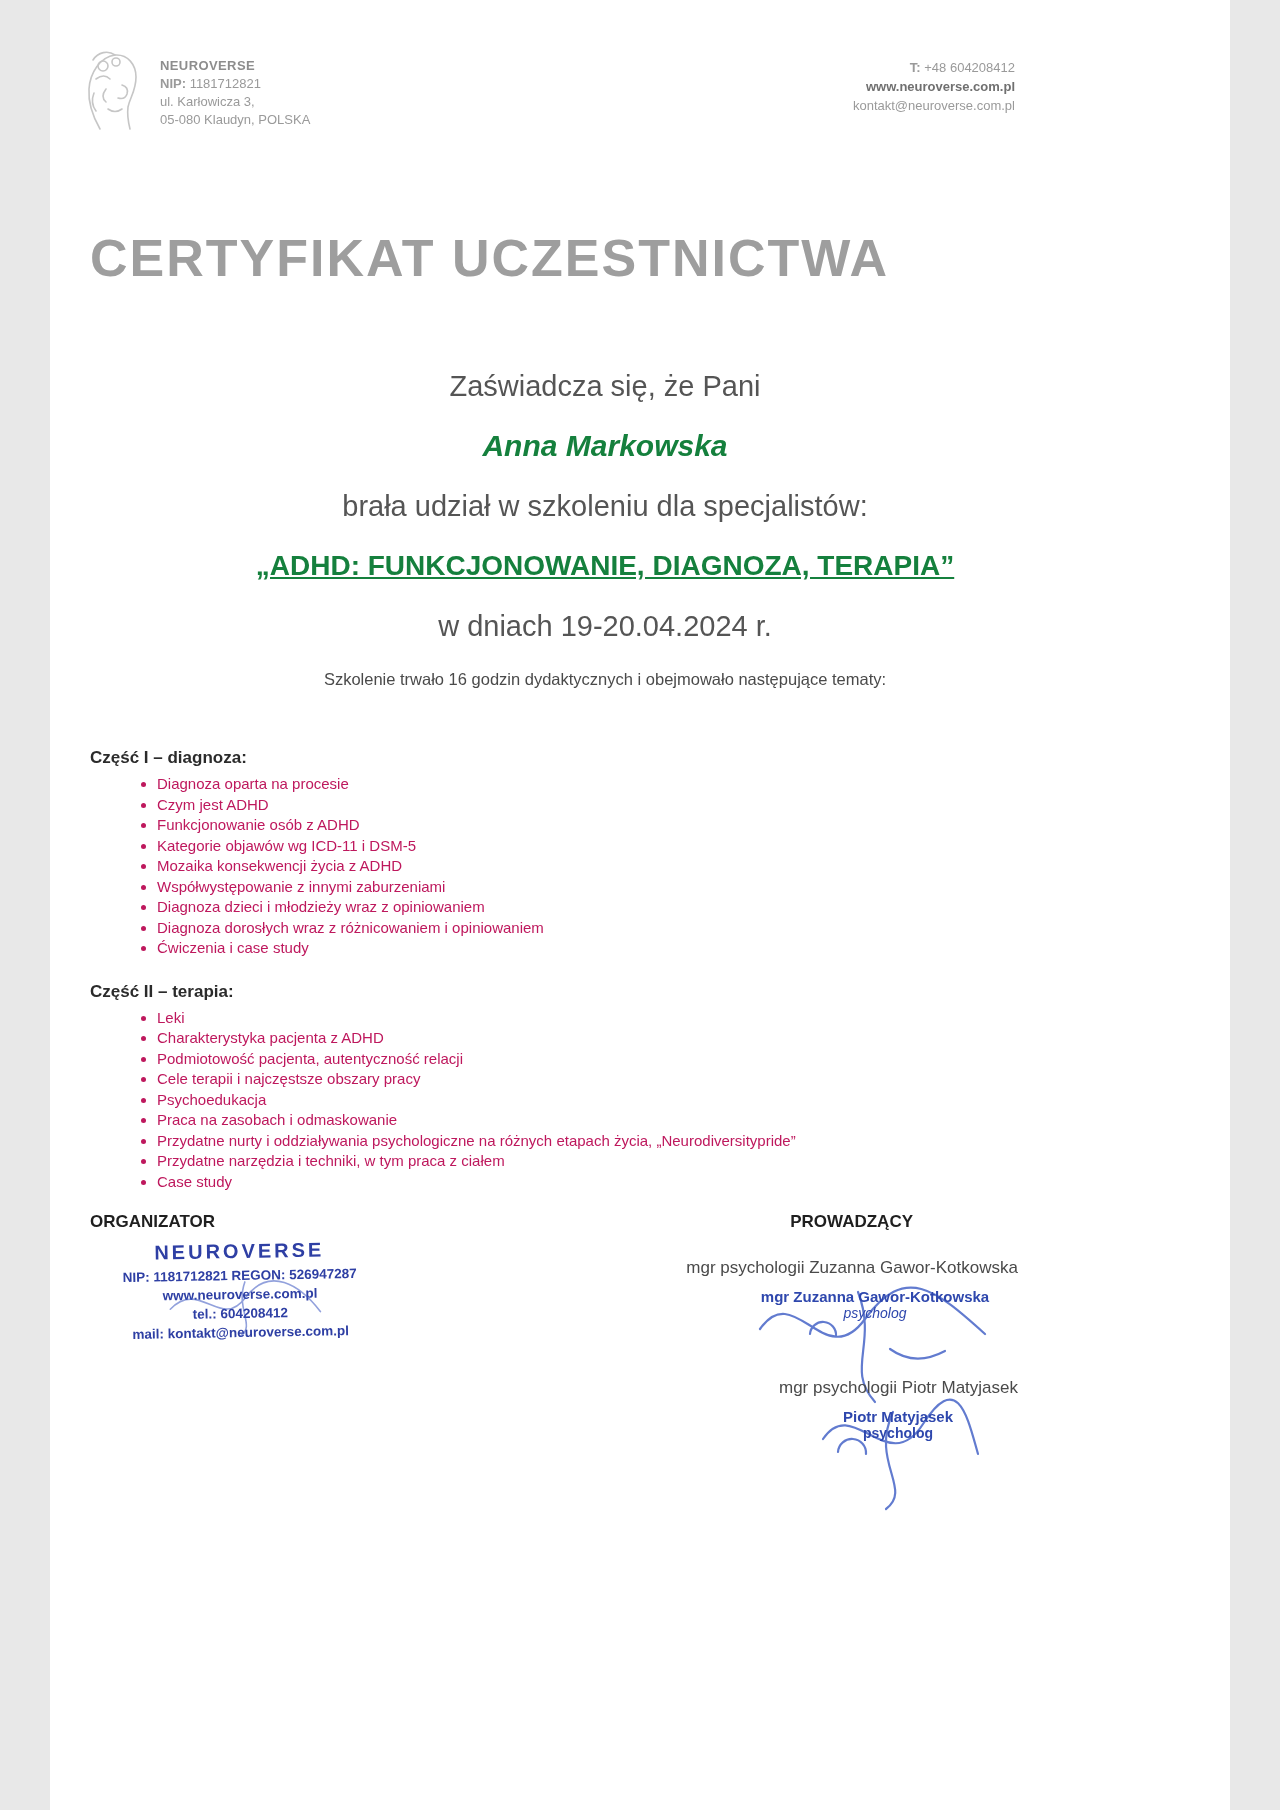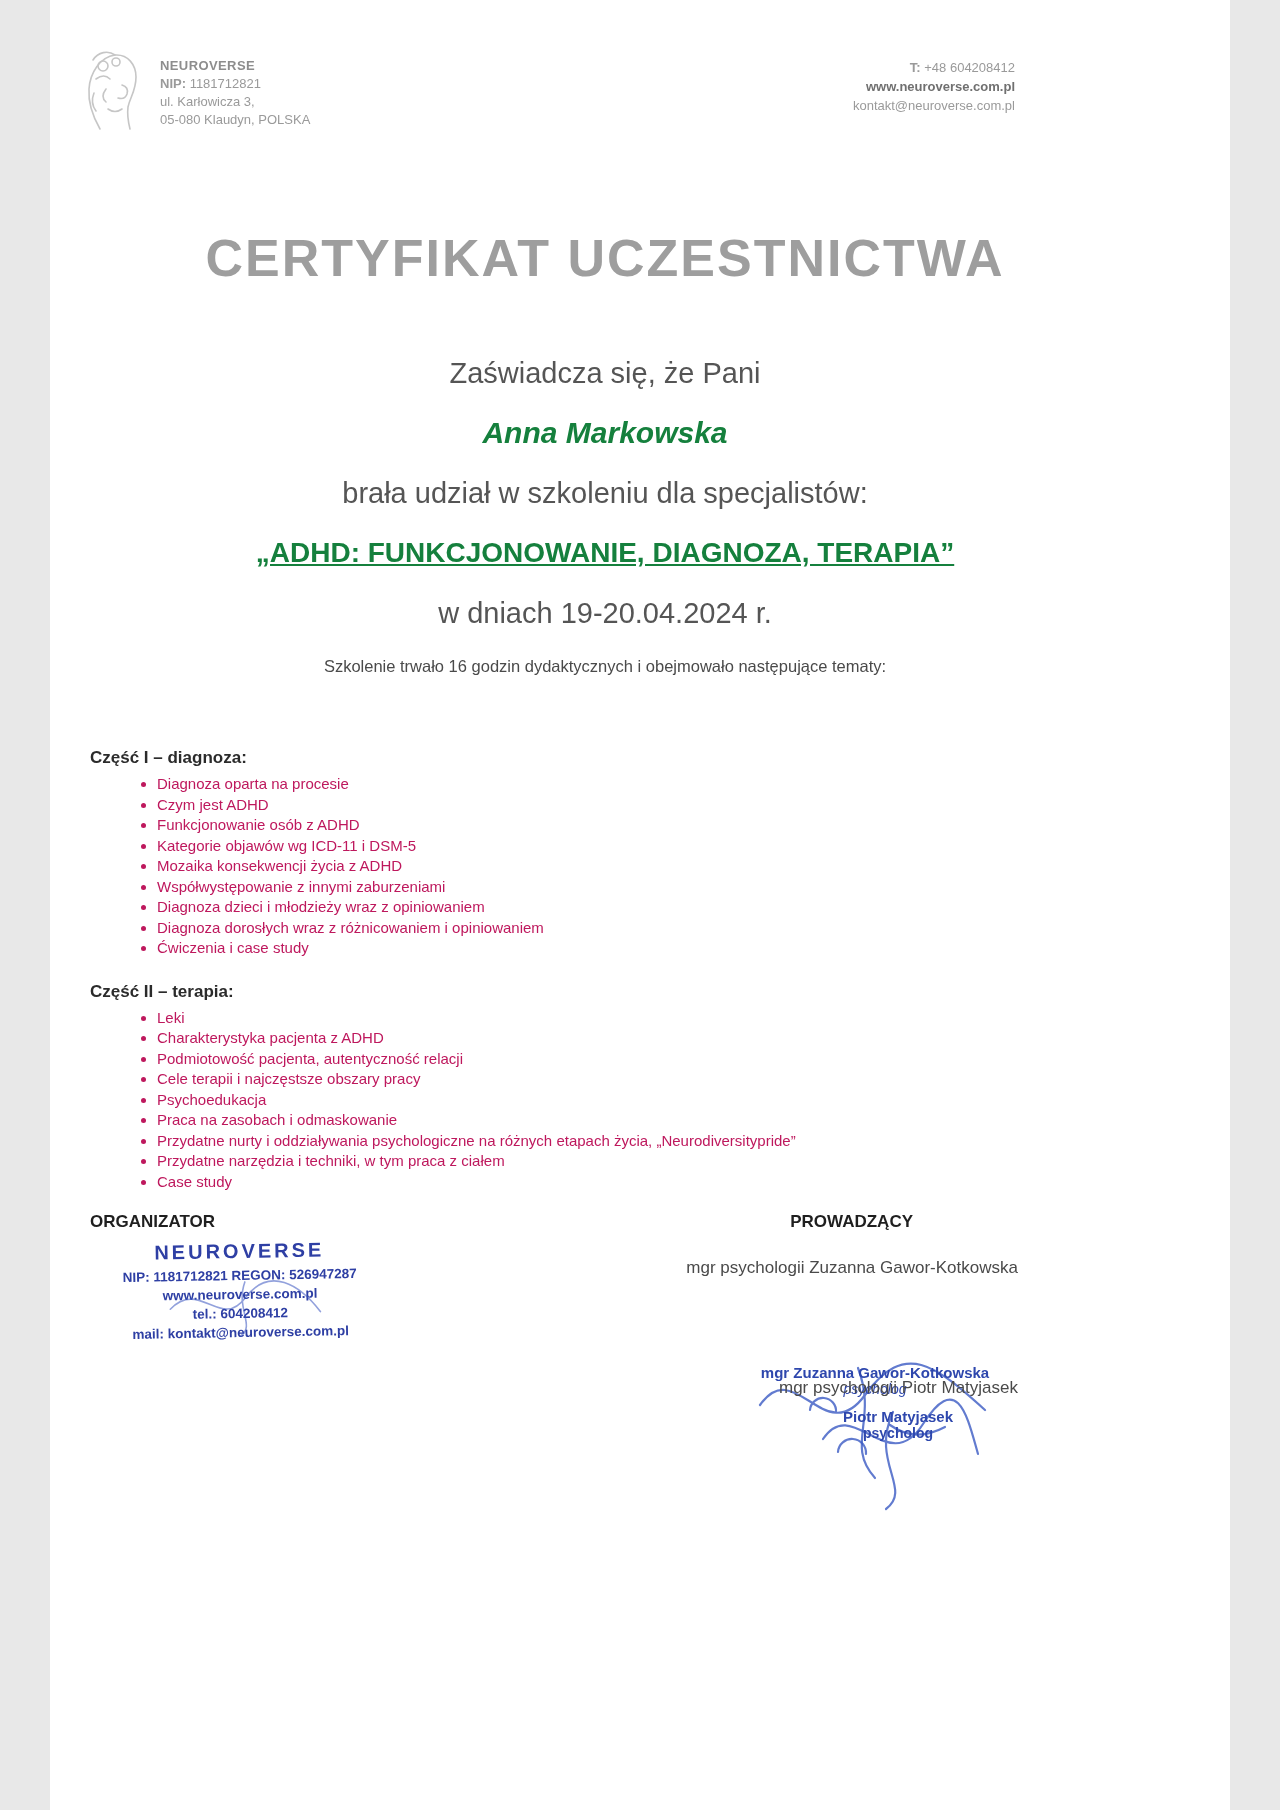--- a/index.html
+++ b/index.html
@@ -18,28 +18,28 @@
   .logo { display:block; margin-right:10px; }
   .company-info { font-size:13px; line-height:18px; color:#9a9a9a; padding-top:12px; }
   .company-info .company-name { font-weight:bold; color:#8d8d8d; letter-spacing:0.4px; }
   .bold { font-weight:bold; }
   .header-right { position:absolute; top:58px; right:215px; text-align:right; font-size:13px; line-height:19px; color:#9a9a9a; }
   .header-right .website { font-weight:bold; color:#707070; }
 
   
   .title {
     position:absolute; top:228px; left:40px; width:1030px;
-    margin:0; text-align:center;
+    margin:0; 
     font-size:52px; font-weight:bold; letter-spacing:2px;
     color:#9e9e9e;
   }
 
   
   .body-block { position:absolute; top:352px; left:40px; width:1030px; text-align:center; }
-  .body-block p { margin:3px 0 24px; }
+  .body-block p { margin:16px 0 24px; }
   .line { font-size:29px; line-height:36px; color:#555555; }
   .participant { font-size:30px; line-height:36px; font-weight:bold; font-style:italic; color:#15803d; }
   .course { font-size:28px; line-height:36px; font-weight:bold; color:#15803d; text-decoration:underline; }
   .summary { font-size:16.5px; line-height:22px; color:#4a4a4a; margin-top:6px; }
 
   
   .topics { position:absolute; top:748px; left:40px; width:1120px; }
   .topics h2 { margin:0 0 6px; font-size:17px; color:#2b2b2b; }
   .topics ul { margin:0 0 24px; padding-left:67px; }
   .topics li { font-size:15px; line-height:19.5px; color:#be185d; margin:1px 0; }
@@ -56,21 +56,21 @@
   }
   .org-stamp .stamp-name { font-size:20px; letter-spacing:3px; margin-bottom:3px; }
   .org-stamp .stamp-line { font-size:13.5px; line-height:19px; }
   .org-stamp svg { position:absolute; top:28px; left:60px; opacity:.55; pointer-events:none; }
 
   .presenter-name { position:absolute; right:212px; margin:0; font-size:17px; color:#4a4a4a; }
   .presenter1-name { top:1258px; }
   .presenter2-name { top:1378px; }
 
   .sig { position:absolute; text-align:center; color:#2e47ad; }
-  .sig1 { top:1364px; left:690px; width:270px; }
+  .sig1 { top:1288px; left:690px; width:270px; }
   .sig2 { top:1408px; left:748px; width:200px; }
   .sig svg { position:absolute; top:-14px; left:0; opacity:.8; pointer-events:none; }
   .sig .sig-name { position:relative; font-size:15px; font-weight:bold; }
   .sig .sig-role { position:relative; font-size:14px; }
   .sig1 .sig-role { font-style:italic; }
   .sig2 .sig-role { font-weight:bold; }
 </style>
 </head>
 <body>
 

